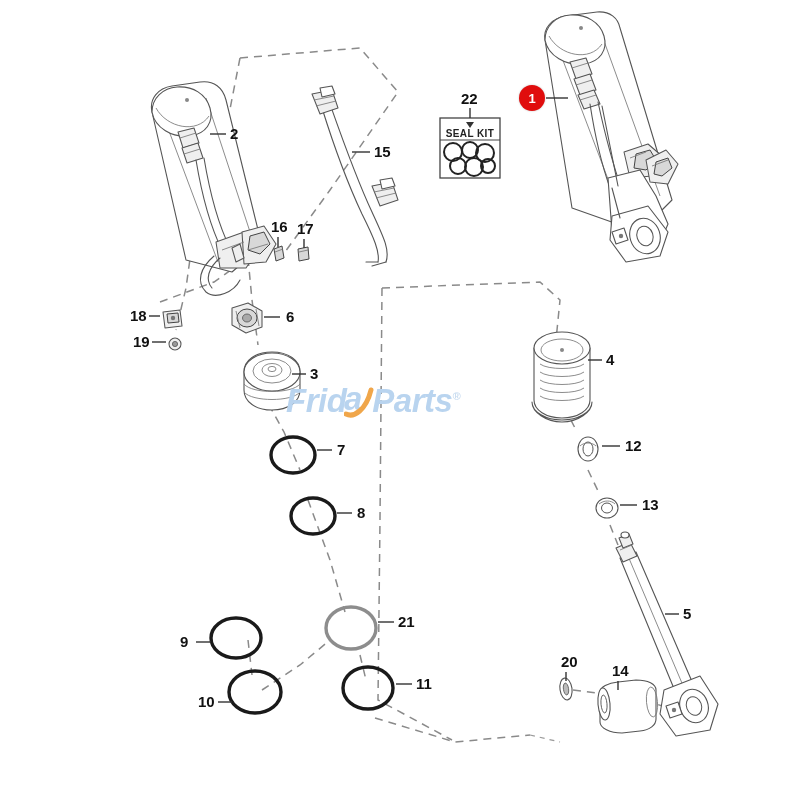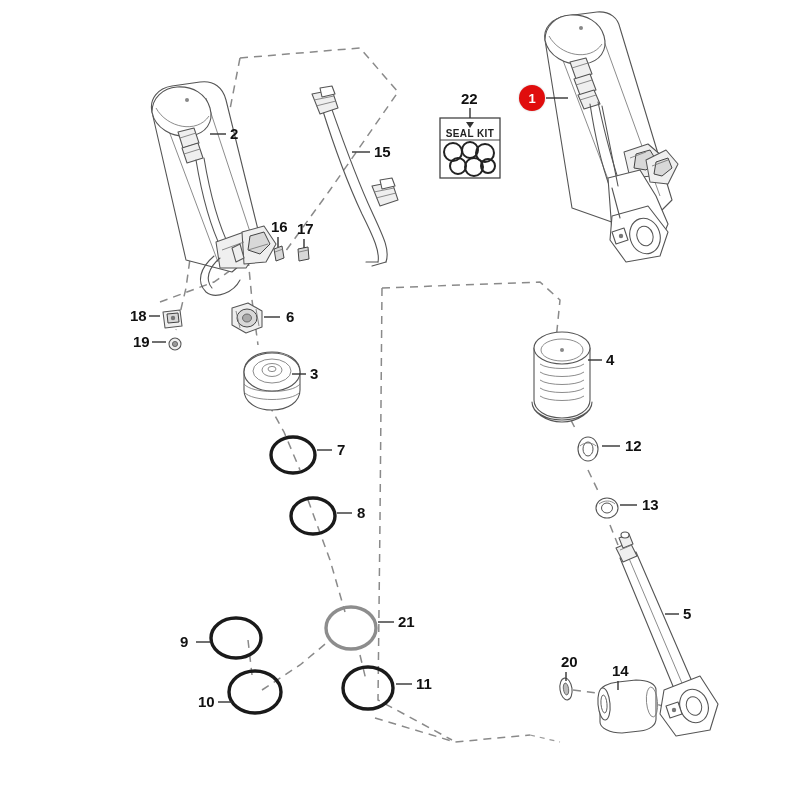--- a/index.html
+++ b/index.html
@@ -333,18 +333,24 @@
       <text class="num" x="271" y="232">16</text>
       <text class="num" x="297" y="234">17</text>
       <text class="num" x="130" y="321">18</text>
       <text class="num" x="133" y="347">19</text>
       <text class="num" x="561" y="667">20</text>
       <text class="num" x="398" y="627">21</text>
       <text class="num" x="461" y="104">22</text>
     </g>
   </svg>
 
+  <div class="wm">
+    <span>Frid</span><svg width="30" height="34" viewBox="0 0 30 34" style="vertical-align:-6px;margin:0 -2px;">
+        <text x="0" y="26" font-family="Liberation Sans, sans-serif" font-size="33" font-weight="bold" font-style="italic" fill="#b9d4ef">a</text>
+        <path d="M2,30 C10,34 22,26 27,6" fill="none" stroke="#f0a64a" stroke-width="5" stroke-linecap="round"></path>
+      </svg><span>Parts</span><span class="sup">®</span>
+  </div>
 
   <div class="callout-badge" style="left:519px;top:85px;">
     <span>1</span>
   </div>
 
 </div>
 
 </body></html>

